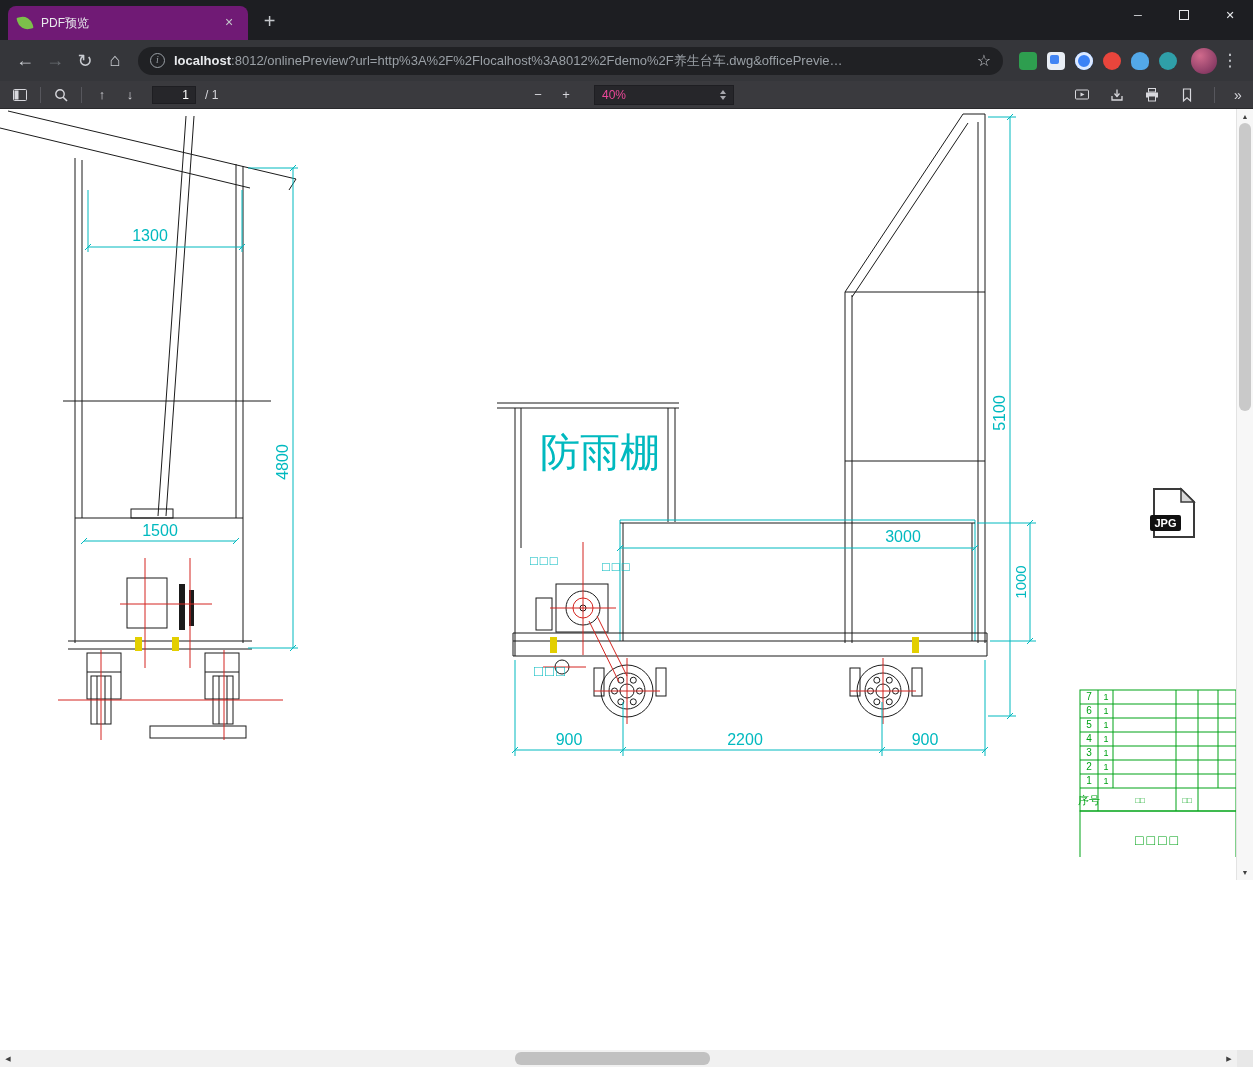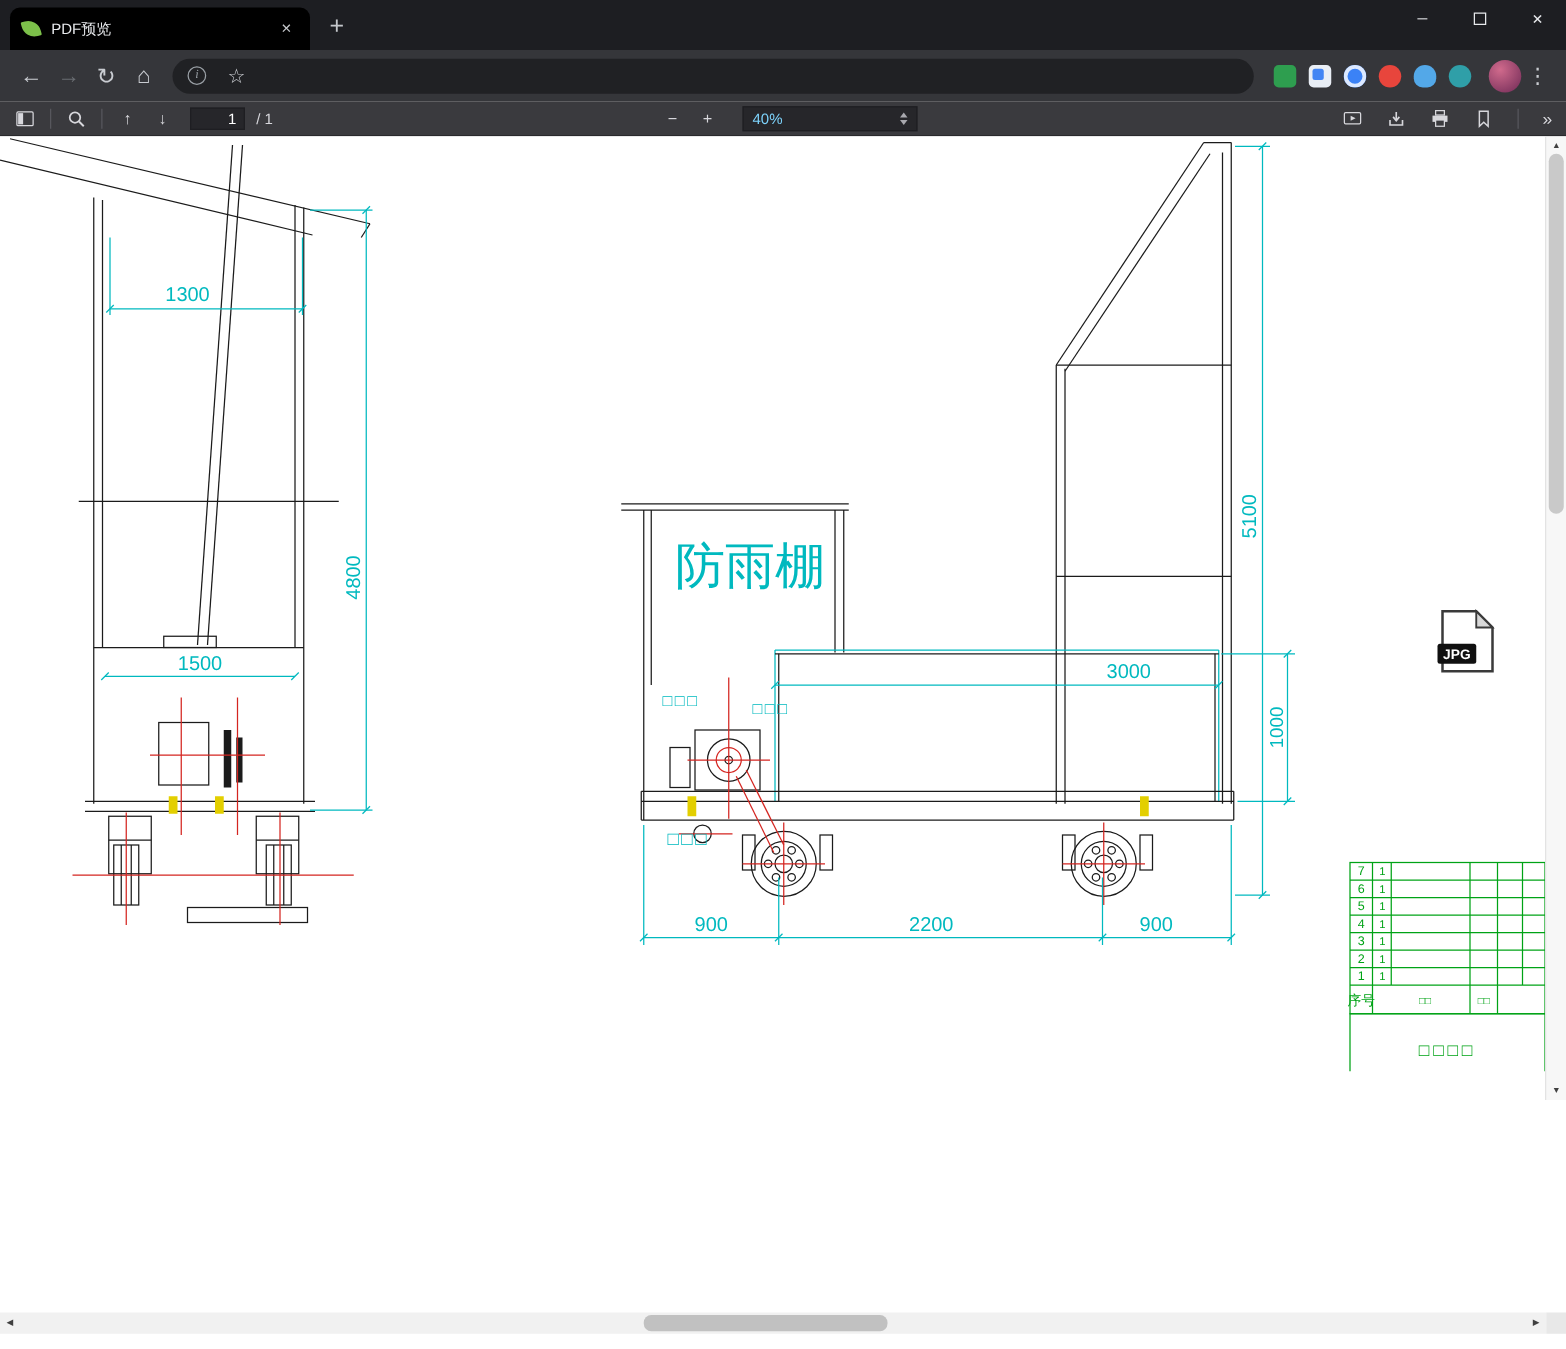--- a/index.html
+++ b/index.html
@@ -1,21 +1,21 @@
 <!DOCTYPE html>
 <html><head>
 <meta charset="utf-8">
 <style>
   *{margin:0;padding:0;box-sizing:border-box}
   html,body{width:1253px;height:1079px;overflow:hidden}
   body{background:#fff;font-family:"Liberation Sans",sans-serif;position:relative}
 
   
   .titlebar{position:absolute;left:0;top:0;width:1253px;height:40px;background:#1d1e22}
-  .tab{position:absolute;left:8px;top:6px;width:240px;height:34px;background:#000000;border-radius:8px 8px 0 0;display:flex;align-items:center;padding:0 10px;color:#e8eaed;font-size:12px}
+  .tab{position:absolute;left:8px;top:6px;width:240px;height:34px;background:#701a75;border-radius:8px 8px 0 0;display:flex;align-items:center;padding:0 10px;color:#e8eaed;font-size:12px}
   .favicon{width:14px;height:14px;background:#7cc04a;border-radius:1px 75% 1px 75%;transform:rotate(-15deg);margin-right:9px;flex:none}
   .tab-title{flex:1;white-space:nowrap;overflow:hidden}
   .tab-close{width:18px;height:18px;border-radius:50%;text-align:center;line-height:17px;font-size:14px;color:#c4c7cb;flex:none}
   .new-tab{position:absolute;left:256px;top:9px;width:27px;height:27px;color:#c4c7cb;font-size:20px;text-align:center;line-height:25px;border-radius:50%}
   .win-controls{position:absolute;right:0;top:0;height:30px;display:flex}
   .win-btn{width:46px;height:30px;color:#e8eaed;display:flex;align-items:center;justify-content:center;font-size:11px}
   .win-max-glyph{width:10px;height:10px;border:1px solid #e8eaed}
 
   
   .addressbar{position:absolute;left:0;top:40px;width:1253px;height:41px;background:#35363a;display:flex;align-items:center;padding:0 10px}
@@ -40,21 +40,21 @@
 
   
   .pdfbar{position:absolute;left:0;top:81px;width:1253px;height:28px;background:#3a3a3e;border-bottom:1px solid #29292c}
   .pdf-left{position:absolute;left:6px;top:0;height:27px;display:flex;align-items:center}
   .pdf-btn{width:28px;height:24px;display:flex;align-items:center;justify-content:center;color:#d7d7dc;font-size:13px}
   .pdf-btn svg{display:block}
   .pdf-sep{width:1px;height:16px;background:#57575d;margin:0 6px}
   .page-input{width:44px;height:18px;background:#26262a;border:1px solid #1e1e22;color:#fff;font-size:12px;text-align:right;padding-right:6px;margin-left:8px;font-family:"Liberation Sans",sans-serif}
   .page-total{color:#d7d7dc;font-size:12px;margin-left:9px}
   .pdf-center{position:absolute;left:524px;top:0;height:27px;display:flex;align-items:center}
-  .zoom-select{width:140px;height:20px;background:#26262a;border:1px solid #1e1e22;color:#7dd3fc;font-size:12px;display:flex;align-items:center;justify-content:space-between;padding:0 7px;margin-left:14px}
+  .zoom-select{width:140px;height:20px;background:#26262a;border:1px solid #1e1e22;color:#ec4899;font-size:12px;display:flex;align-items:center;justify-content:space-between;padding:0 7px;margin-left:14px}
   .spin{display:flex;flex-direction:column;gap:2px}
   .spin i{display:block;width:0;height:0;border:3px solid transparent}
   .spin .up{border-bottom:4px solid #a8a8ae;border-top:none}
   .spin .dn{border-top:4px solid #a8a8ae;border-bottom:none}
   .pdf-right{position:absolute;right:5px;top:0;height:27px;display:flex;align-items:center;gap:7px}
   .chev{color:#d7d7dc;font-size:14px;width:20px;text-align:center}
 
   
   .content{position:absolute;left:0;top:109px;width:1236px;height:748px;background:#fff;overflow:hidden}
   svg .k{stroke:#1b1b1b;fill:none;stroke-width:1}
@@ -96,20 +96,21 @@
   </div>
 </div>
 
 <div class="addressbar">
   <span class="nav-btn">←</span>
   <span class="nav-btn disabled">→</span>
   <span class="nav-btn">↻</span>
   <span class="nav-btn">⌂</span>
   <div class="url-pill">
     <span class="info-badge">i</span>
+    <span class="url-text"><b class="url-host">localhost</b><span>:8012/onlinePreview?url=http%3A%2F%2Flocalhost%3A8012%2Fdemo%2F养生台车.dwg&amp;officePrevie…</span></span>
     <span class="star">☆</span>
   </div>
   <div class="ext-area">
     <span class="ext-icon ei-green"></span>
     <span class="ext-icon ei-translate"></span>
     <span class="ext-icon ei-blue"></span>
     <span class="ext-icon ei-red"></span>
     <span class="ext-icon ei-cloud"></span>
     <span class="ext-icon ei-teal"></span>
   </div>

